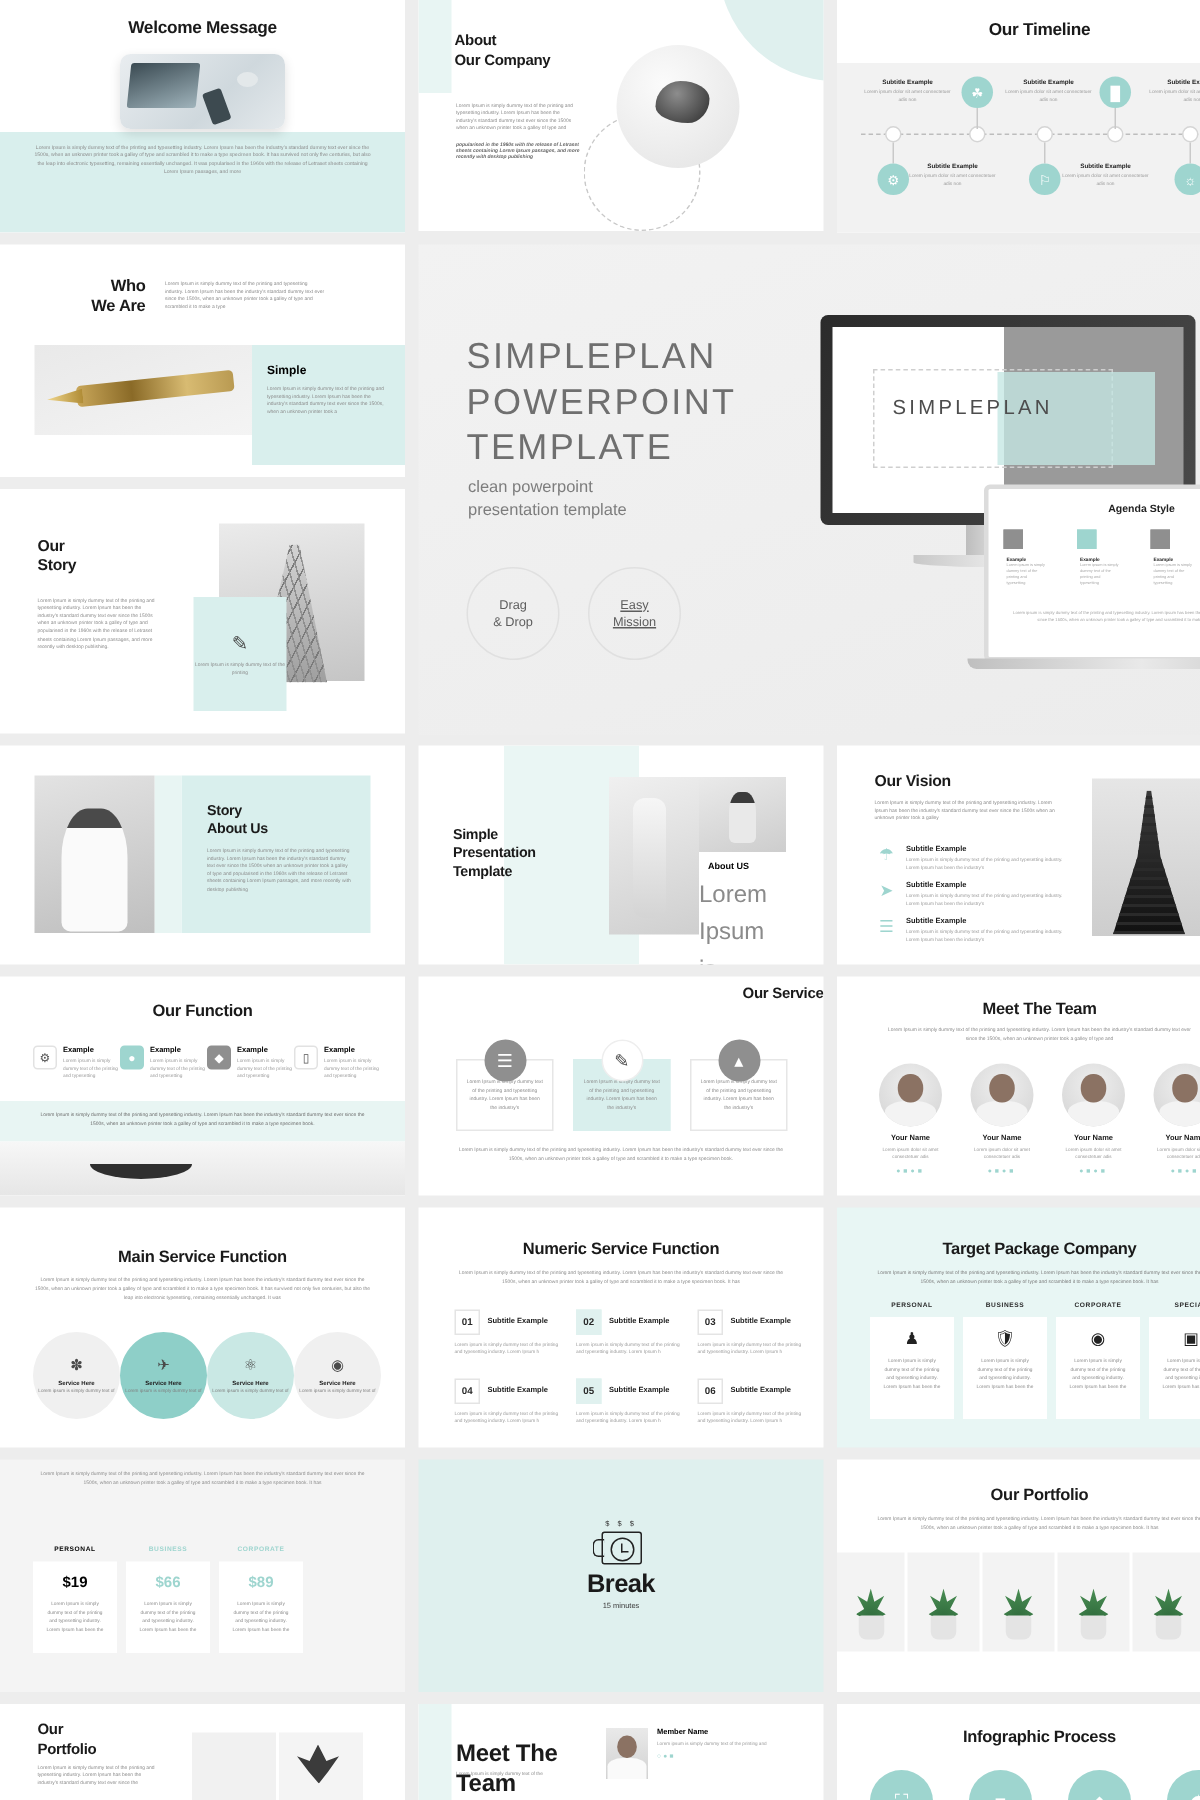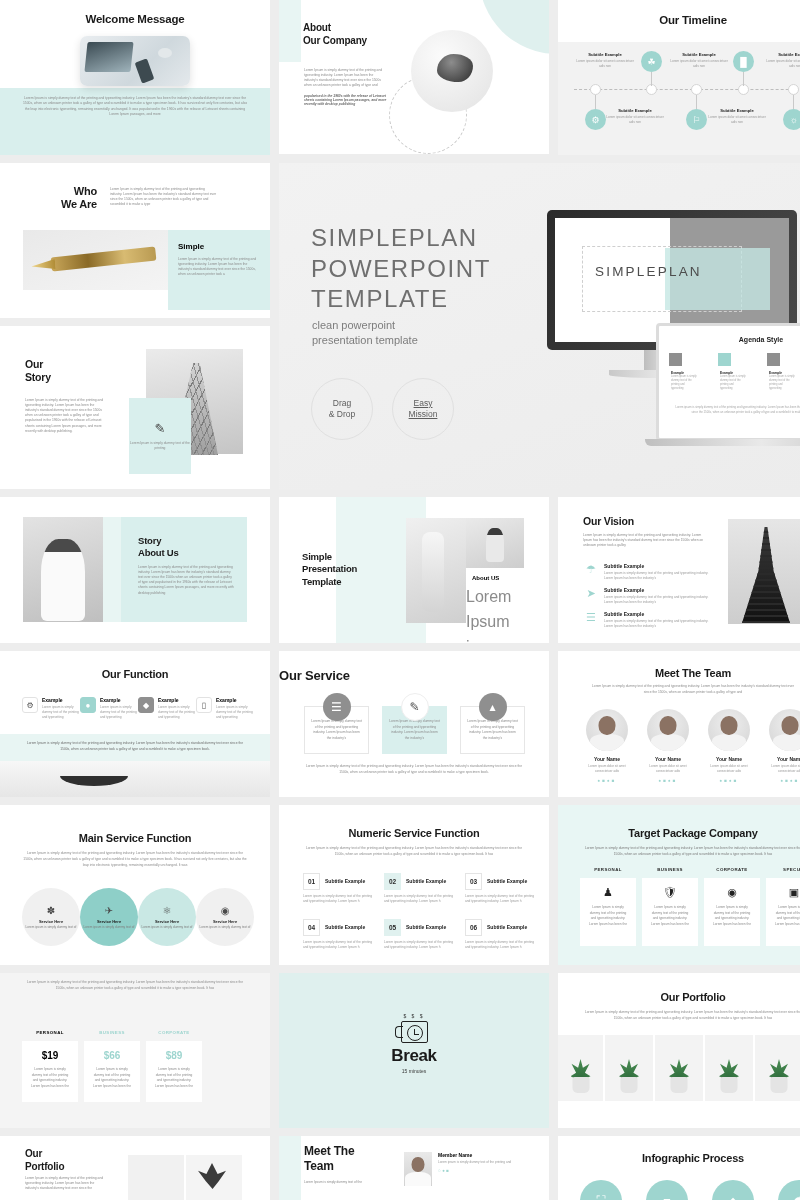--- a/index.html
+++ b/index.html
@@ -181,21 +181,21 @@
   .mcard .t { font-size:5px; font-weight:bold; }
   .mcard .d { font-size:3.2px; color:#9a9a9a; line-height:1.6; margin-top:2px; }
   #s-mission .band { position:absolute; left:0; top:83px; width:100%; height:27px; background:#e8f5f3; }
   #s-mission .band p { font-size:3.3px; text-align:center; color:#6c6c6c; padding:7px 22px; line-height:1.7; }
   #s-mission .sea { position:absolute; left:0; top:110px; width:100%; height:36px;
      background:linear-gradient(180deg,#f7f7f7,#e6e6e6); }
   #s-mission .boat { position:absolute; left:60px; top:15px; width:68px; height:10px;
      background:#2f2f2f; border-radius:0 0 50% 50%/0 0 100% 100%; }
 
   #s-service { left:279px; top:651px; width:270px; height:146px; }
-  #s-service .hd { text-align:left; padding-top:17px; font-size:13px; }
+  #s-service .hd { text-align:right; padding-top:6px; font-size:10px; }
   .svc { position:absolute; top:55px; width:65px; height:48px; border:1px solid #e6e6e6; background:#fff; }
   .svc.on { background:#d9efed; border-color:#d9efed; }
   .svc p { font-size:3.3px; color:#8b8b8b; text-align:center; padding:12px 6px 0; line-height:1.7; }
   .svc .bub { position:absolute; left:50%; top:-14px; transform:translateX(-50%);
      width:28px; height:28px; border-radius:50%; background:#8f8f8f; color:#fff;
      display:flex; align-items:center; justify-content:center; font-size:12px; }
   .svc.on .bub { background:#fff; color:#4a4a4a; border:1px solid #eee; }
   #s-service .foot { position:absolute; left:26px; top:113px; width:218px; font-size:3.3px;
      color:#8b8b8b; text-align:center; line-height:1.7; }
 
@@ -282,21 +282,21 @@
   #s-portfolio2 { left:0; top:1136px; width:270px; height:64px; }
   #s-portfolio2 h3 { position:absolute; left:25px; top:12px; font-size:10px; line-height:1.25; }
   #s-portfolio2 .bodytext { position:absolute; left:25px; top:40px; width:80px; font-size:3.3px; }
   #s-portfolio2 .im1 { position:absolute; left:128px; top:19px; width:56px; height:45px; background:#f1f1f1; }
   #s-portfolio2 .im2 { position:absolute; left:186px; top:19px; width:56px; height:45px; background:#f4f4f4; }
   #s-portfolio2 .bird { position:absolute; left:12px; top:8px; width:28px; height:26px;
      background:#3b3b3b; clip-path:polygon(50% 0,70% 42%,100% 30%,74% 70%,52% 100%,28% 70%,0 30%,30% 42%); }
 
   #s-meetteam { left:279px; top:1136px; width:270px; height:64px; }
   #s-meetteam .band { position:absolute; left:0; top:0; width:22px; height:64px; background:#e8f5f3; }
-  #s-meetteam h3 { position:absolute; left:25px; top:8px; font-size:12px; line-height:1.25; }
+  #s-meetteam h3 { position:absolute; left:25px; top:24px; font-size:16px; line-height:1.25; }
   #s-meetteam .bodytext { position:absolute; left:25px; top:44px; width:80px; font-size:3.2px; }
   #s-meetteam .mrow { position:absolute; left:125px; top:16px; display:flex; gap:6px; }
   #s-meetteam .mav { width:28px; height:34px; background:linear-gradient(180deg,#e9e9e9,#d2d2d2); position:relative; overflow:hidden; }
   #s-meetteam .mav .hd2 { position:absolute; left:50%; top:5px; transform:translateX(-50%);
      width:13px; height:15px; border-radius:48%; background:#8b7263; }
   #s-meetteam .mav .bd { position:absolute; left:50%; bottom:0; transform:translateX(-50%);
      width:26px; height:14px; border-radius:40% 40% 0 0; background:#fafafa; }
   #s-meetteam .mtxt .nm { font-size:5px; font-weight:bold; }
   #s-meetteam .mtxt .dd { font-size:3.1px; color:#9a9a9a; line-height:1.6; margin-top:2px; }
   #s-meetteam .mtxt .soc { margin-top:3px; font-size:4.4px; color:#9ed5cf; letter-spacing:1.5px; }

